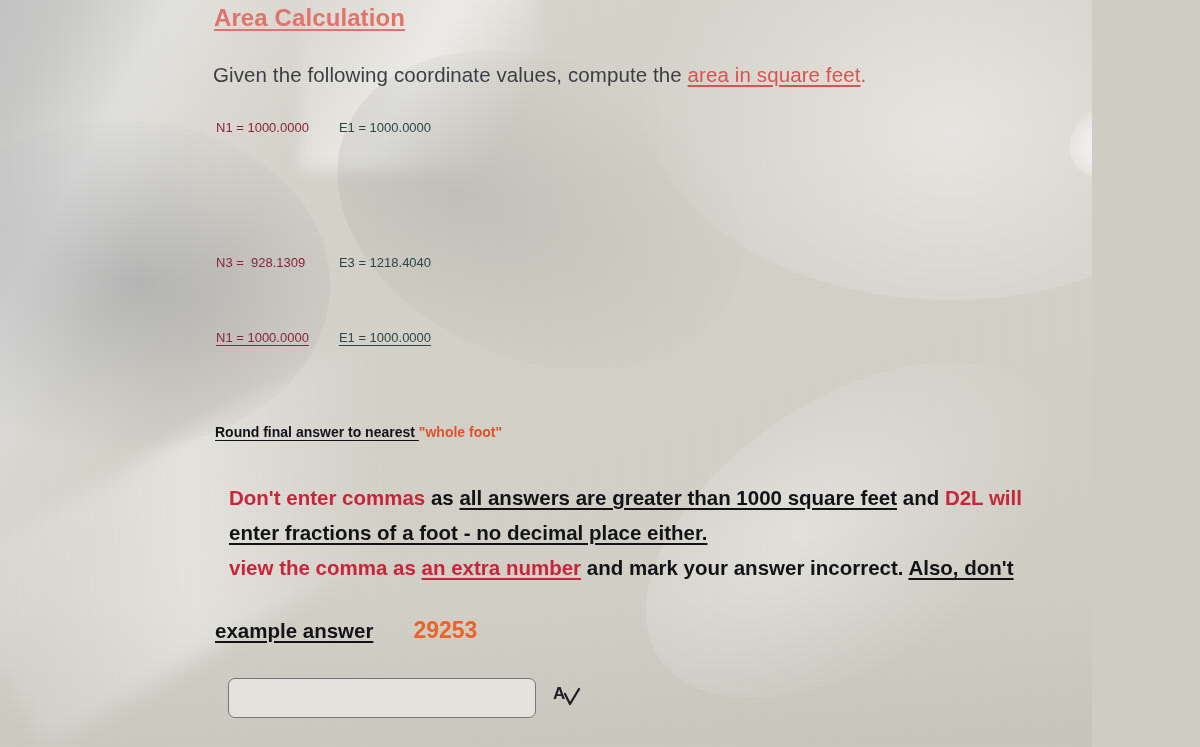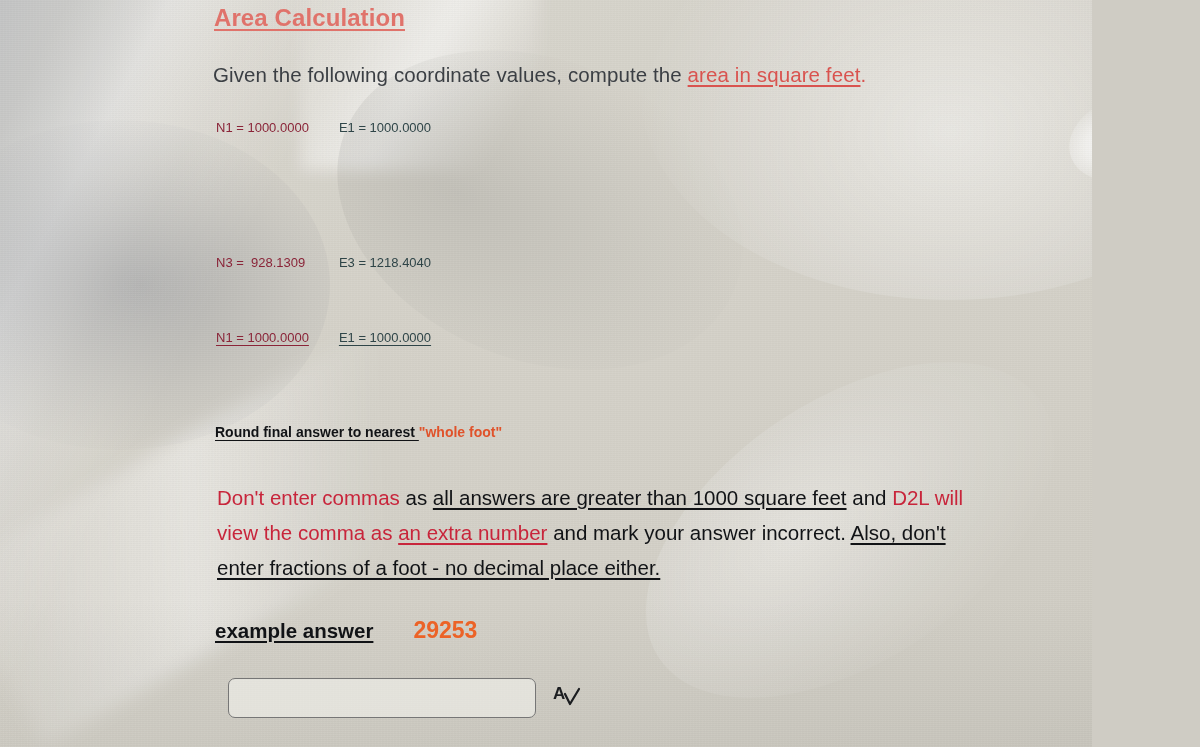--- a/index.html
+++ b/index.html
@@ -169,24 +169,24 @@
   }
   .round-line .blk {
     color: #111316;
     text-decoration: underline;
     text-decoration-color: #111316;
     text-underline-offset: 3px;
   }
   .round-line .org { color: #e0522a; }
 
   .para {
-    left: 217px; top: 480px;
+    left: 229px; top: 480px;
     width: 910px;
     font-size: 20.5px;
-    font-weight: 400;
+    font-weight: 700;
     line-height: 35px;
     color: #111316;
   }
   .para .red { color: #c8253b; }
   .para .red-u {
     color: #c8253b;
     text-decoration: underline;
     text-decoration-color: #c8253b;
     text-underline-offset: 3px;
   }
@@ -289,22 +289,22 @@
         </tr>
       </tbody>
     </table>
 
     <div class="abs round-line">
       <span class="blk">Round final answer to nearest </span><span class="org">"whole foot"</span>
     </div>
 
     <div class="abs para">
       <span class="ln"><span class="red">Don't enter commas</span><span> as </span><span class="blk-u">all answers are greater than 1000 square feet</span><span> and </span><span class="red">D2L will</span></span>
+      <span class="ln"><span class="blk-u">enter fractions of a foot - no decimal place either.</span></span>
       <span class="ln"><span class="red">view the comma as </span><span class="red-u">an extra number</span><span> and mark your answer incorrect.  </span><span class="blk-u">Also, don't</span></span>
-      <span class="ln"><span class="blk-u">enter fractions of a foot - no decimal place either.</span></span>
     </div>
 
     <div class="abs example-row">
       <span class="lbl">example answer</span><span class="num">29253</span>
     </div>
 
     <input class="abs answer-input" type="text" placeholder="" style="">
 
     <svg class="abs spellcheck-icon" viewBox="0 0 34 34">
       <text x="1" y="18" font-family="Liberation Sans, sans-serif" font-size="17" font-weight="600" fill="#1b1d20">A</text>

